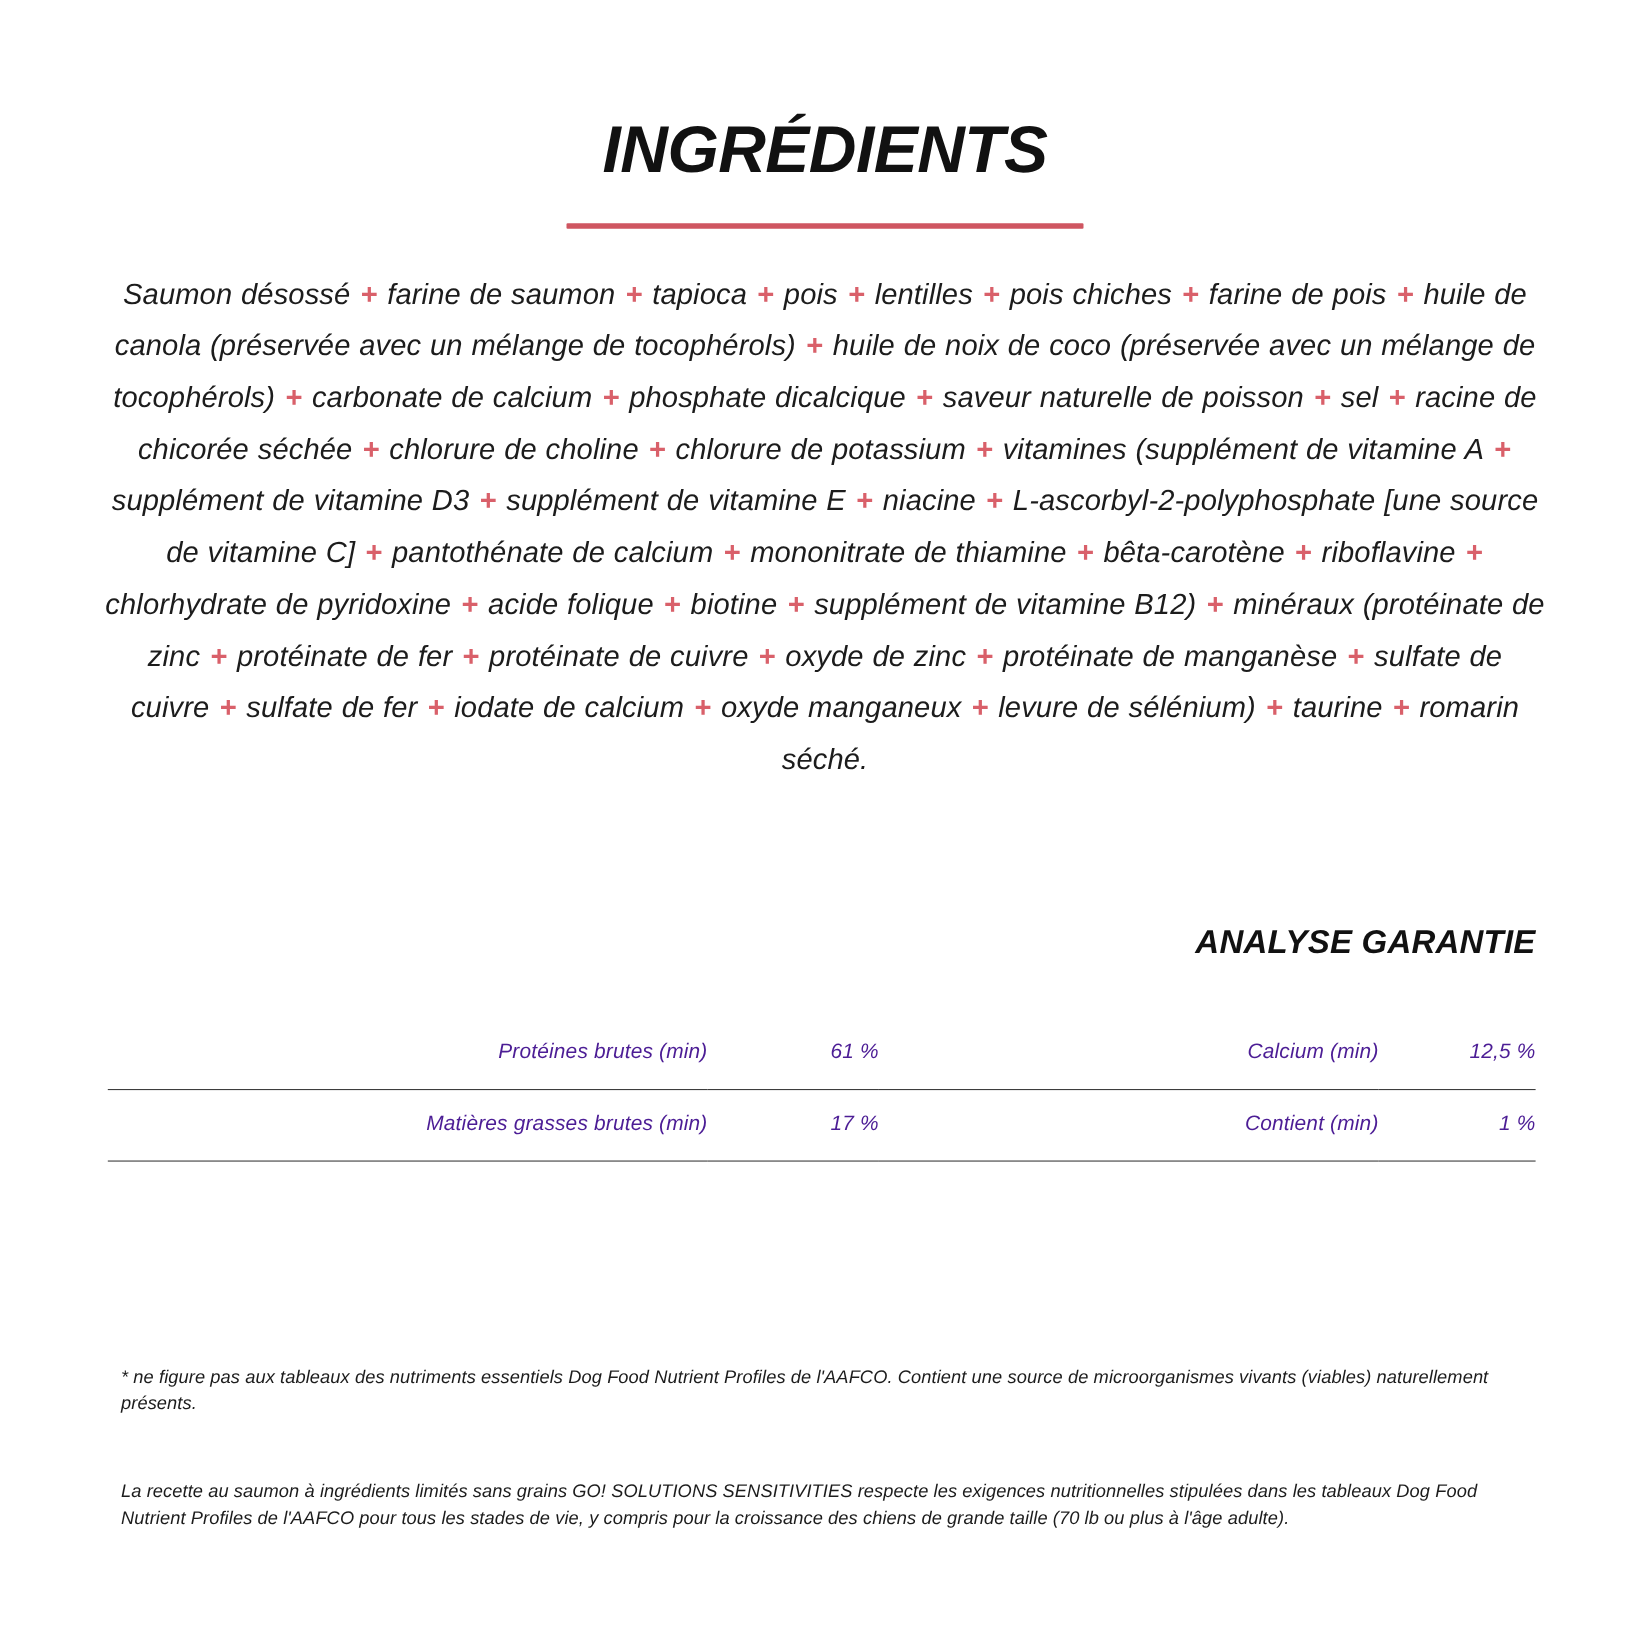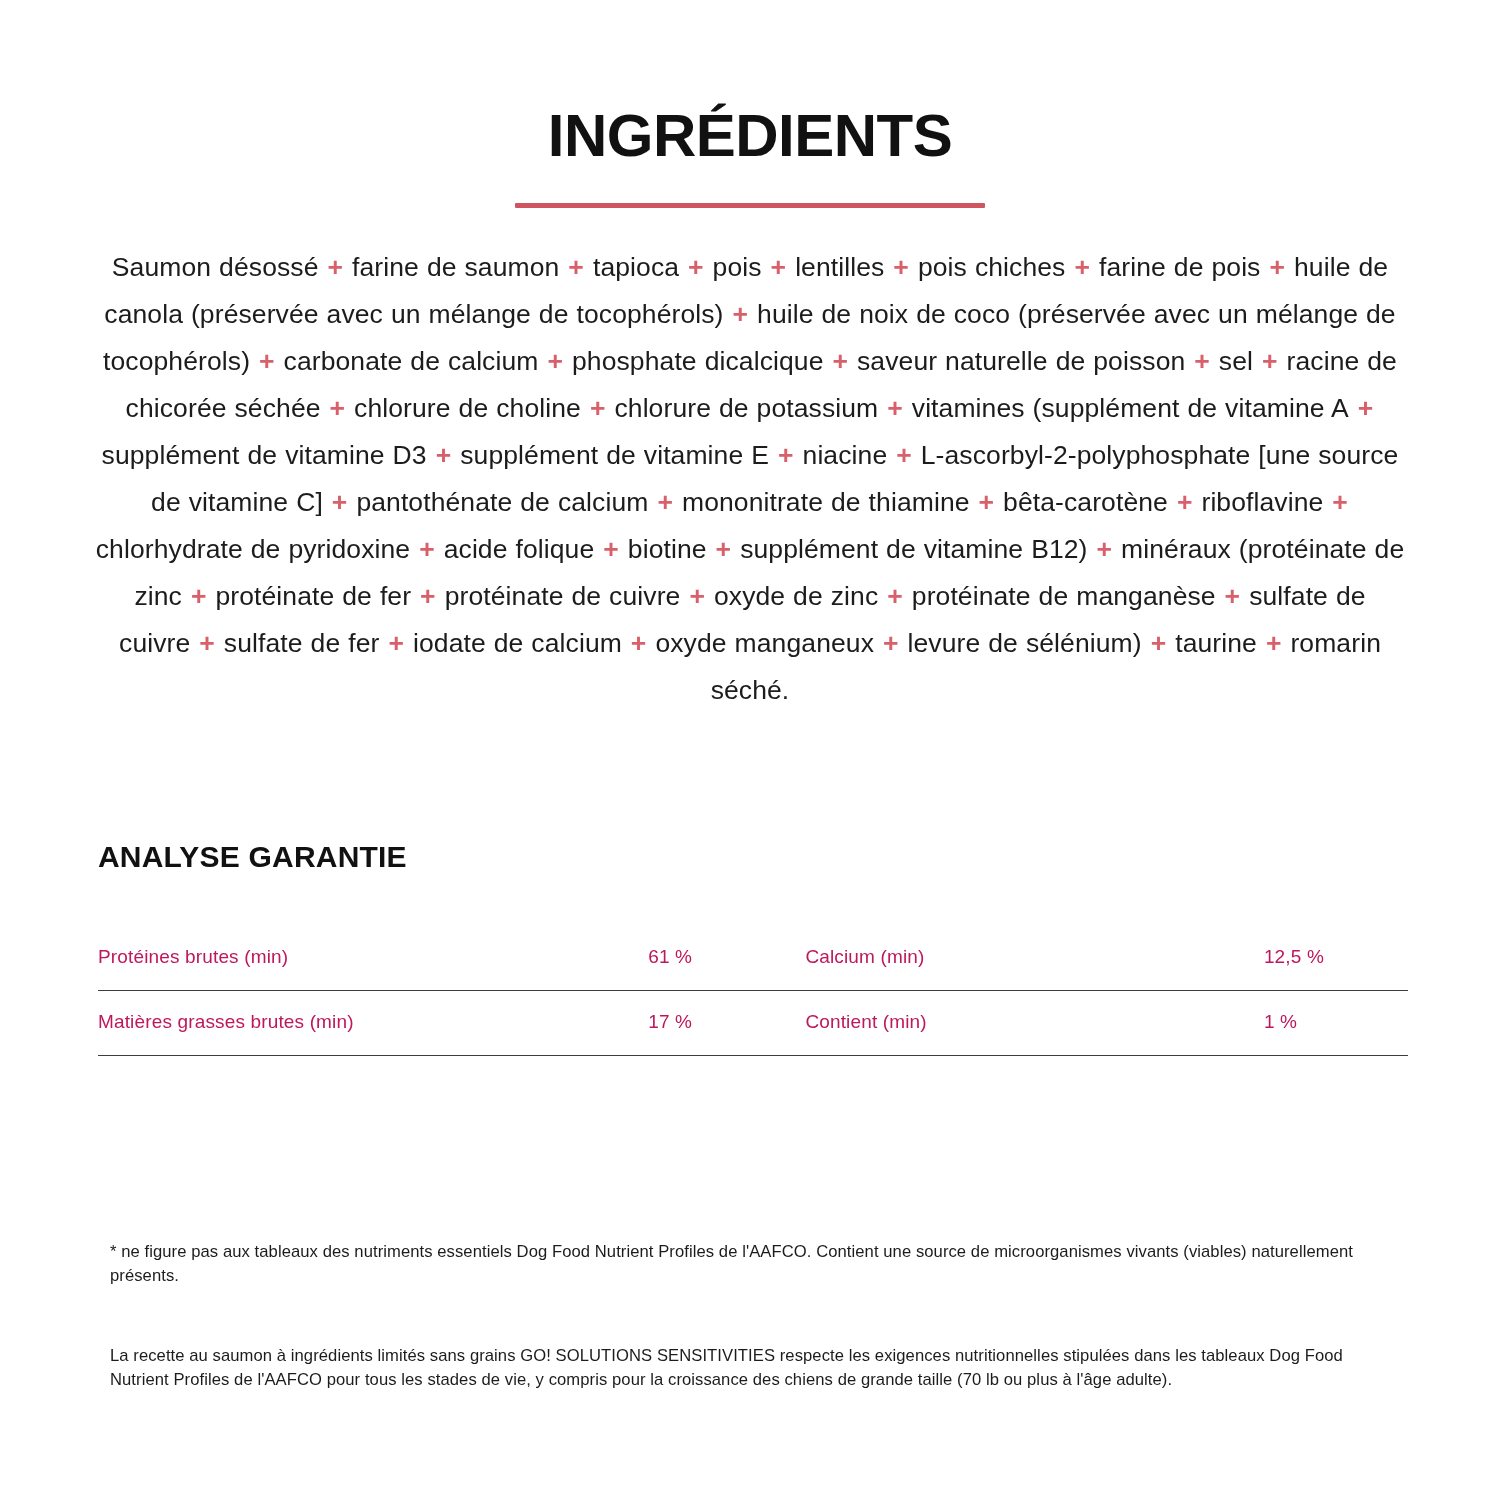--- a/index.html
+++ b/index.html
@@ -14,20 +14,21 @@
     color: #1a1a1a;
     -webkit-font-smoothing: antialiased;
     overflow: hidden;
   }
 
   .page {
     position: relative;
     width: 1500px;
     height: 1468px;
     box-sizing: border-box;
+    font-style: italic;
   }
 
   
   .title-block {
     padding-top: 104px;
     text-align: center;
   }
   .page-title {
     font-size: 60px;
     font-weight: 800;
@@ -64,42 +65,43 @@
   .ingredients .sep {
     color: #d9606a;
     font-weight: 700;
     padding: 0 1px;
   }
 
   
   .analysis {
     position: absolute;
     left: 98px;
-    right: 92px;
+    right: 104px;
     top: 840px;
+    text-align: right;
   }
   .analysis-title {
     font-size: 30px;
     font-weight: 800;
     letter-spacing: 0.2px;
     color: #111111;
     margin: 0 0 52px 0;
   }
 
   table.nutrient-table {
     width: 100%;
     border-collapse: collapse;
     table-layout: fixed;
   }
   table.nutrient-table tr {
     border-bottom: 1.4px solid #3d3d3d;
   }
   table.nutrient-table td {
     font-size: 19px;
-    color: #be185d;
+    color: #4c1d95;
     padding: 20px 0 22px 0;
     vertical-align: middle;
     font-weight: 400;
     letter-spacing: 0.15px;
   }
   td.c-label-l { width: 42%; }
   td.c-value-l { width: 12%; }
   td.c-label-r { width: 35%; }
   td.c-value-r { width: 11%; }
 

